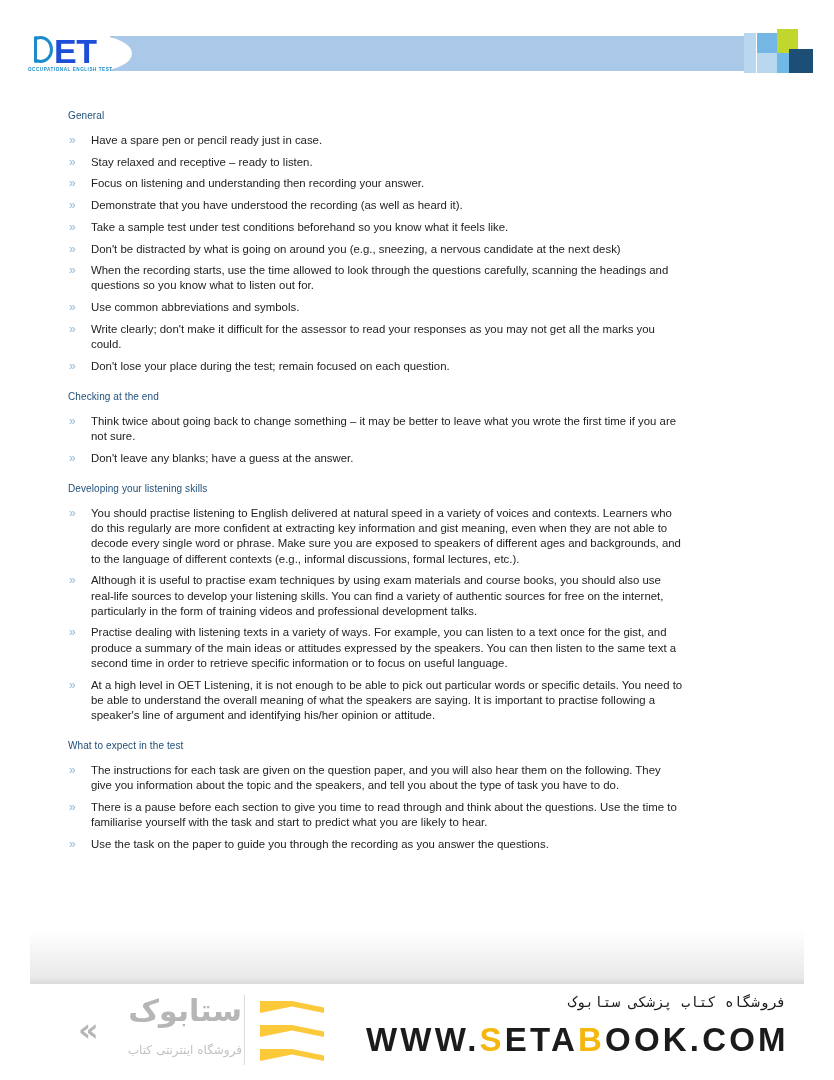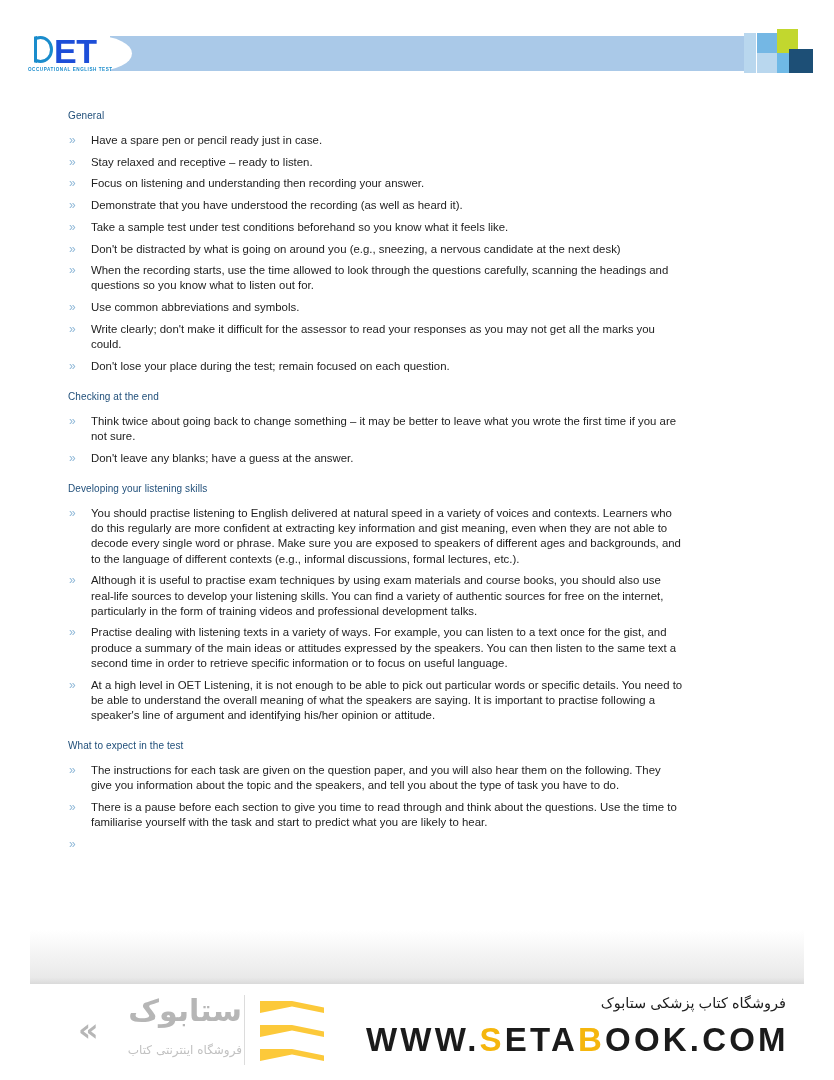--- a/index.html
+++ b/index.html
@@ -228,21 +228,21 @@
   .chev-c { top: 50px; background: #fcc93a; clip-path: polygon(0 0, 50% 0, 100% 55%, 100% 100%, 50% 45%, 0 100%); height: 20px; }
 
   .footer-right {
     position: absolute;
     right: 48px;
     top: 6px;
     text-align: right;
     width: 420px;
   }
   .footer-fa {
-    font-family: Liberation Sans, sans-serif;
+    font-family: Liberation Mono, monospace;
     font-size: 14.5px;
     color: #1b1b1b;
     direction: rtl;
     line-height: 24px;
     white-space: nowrap;
   }
   .footer-url {
     font-family: "Liberation Sans", sans-serif;
     font-size: 33px;
     font-weight: 700;
@@ -307,21 +307,21 @@
       <li><span class="bullet">»</span><span>Practise dealing with listening texts in a variety of ways. For example, you can listen to a text once for the gist, and produce a summary of the main ideas or attitudes expressed by the speakers. You can then listen to the same text a second time in order to retrieve specific information or to focus on useful language.</span></li>
       <li><span class="bullet">»</span><span>At a high level in OET Listening, it is not enough to be able to pick out particular words or specific details. You need to be able to understand the overall meaning of what the speakers are saying. It is important to practise following a speaker's line of argument and identifying his/her opinion or attitude.</span></li>
     </ul>
   </div>
 
   <div class="section">
     <h2 class="section-title">What to expect in the test</h2>
     <ul class="tips">
       <li><span class="bullet">»</span><span>The instructions for each task are given on the question paper, and you will also hear them on the following. They give you information about the topic and the speakers, and tell you about the type of task you have to do.</span></li>
       <li><span class="bullet">»</span><span>There is a pause before each section to give you time to read through and think about the questions. Use the time to familiarise yourself with the task and start to predict what you are likely to hear.</span></li>
-      <li><span class="bullet">»</span></li>
+      <li><span class="bullet">»</span><span>Use the task on the paper to guide you through the recording as you answer the questions.</span></li>
     </ul>
   </div>
 
 </div>
 
 <div class="footer-shadow"></div>
 
 <div class="footer">
 
   <div class="footer-logo">

